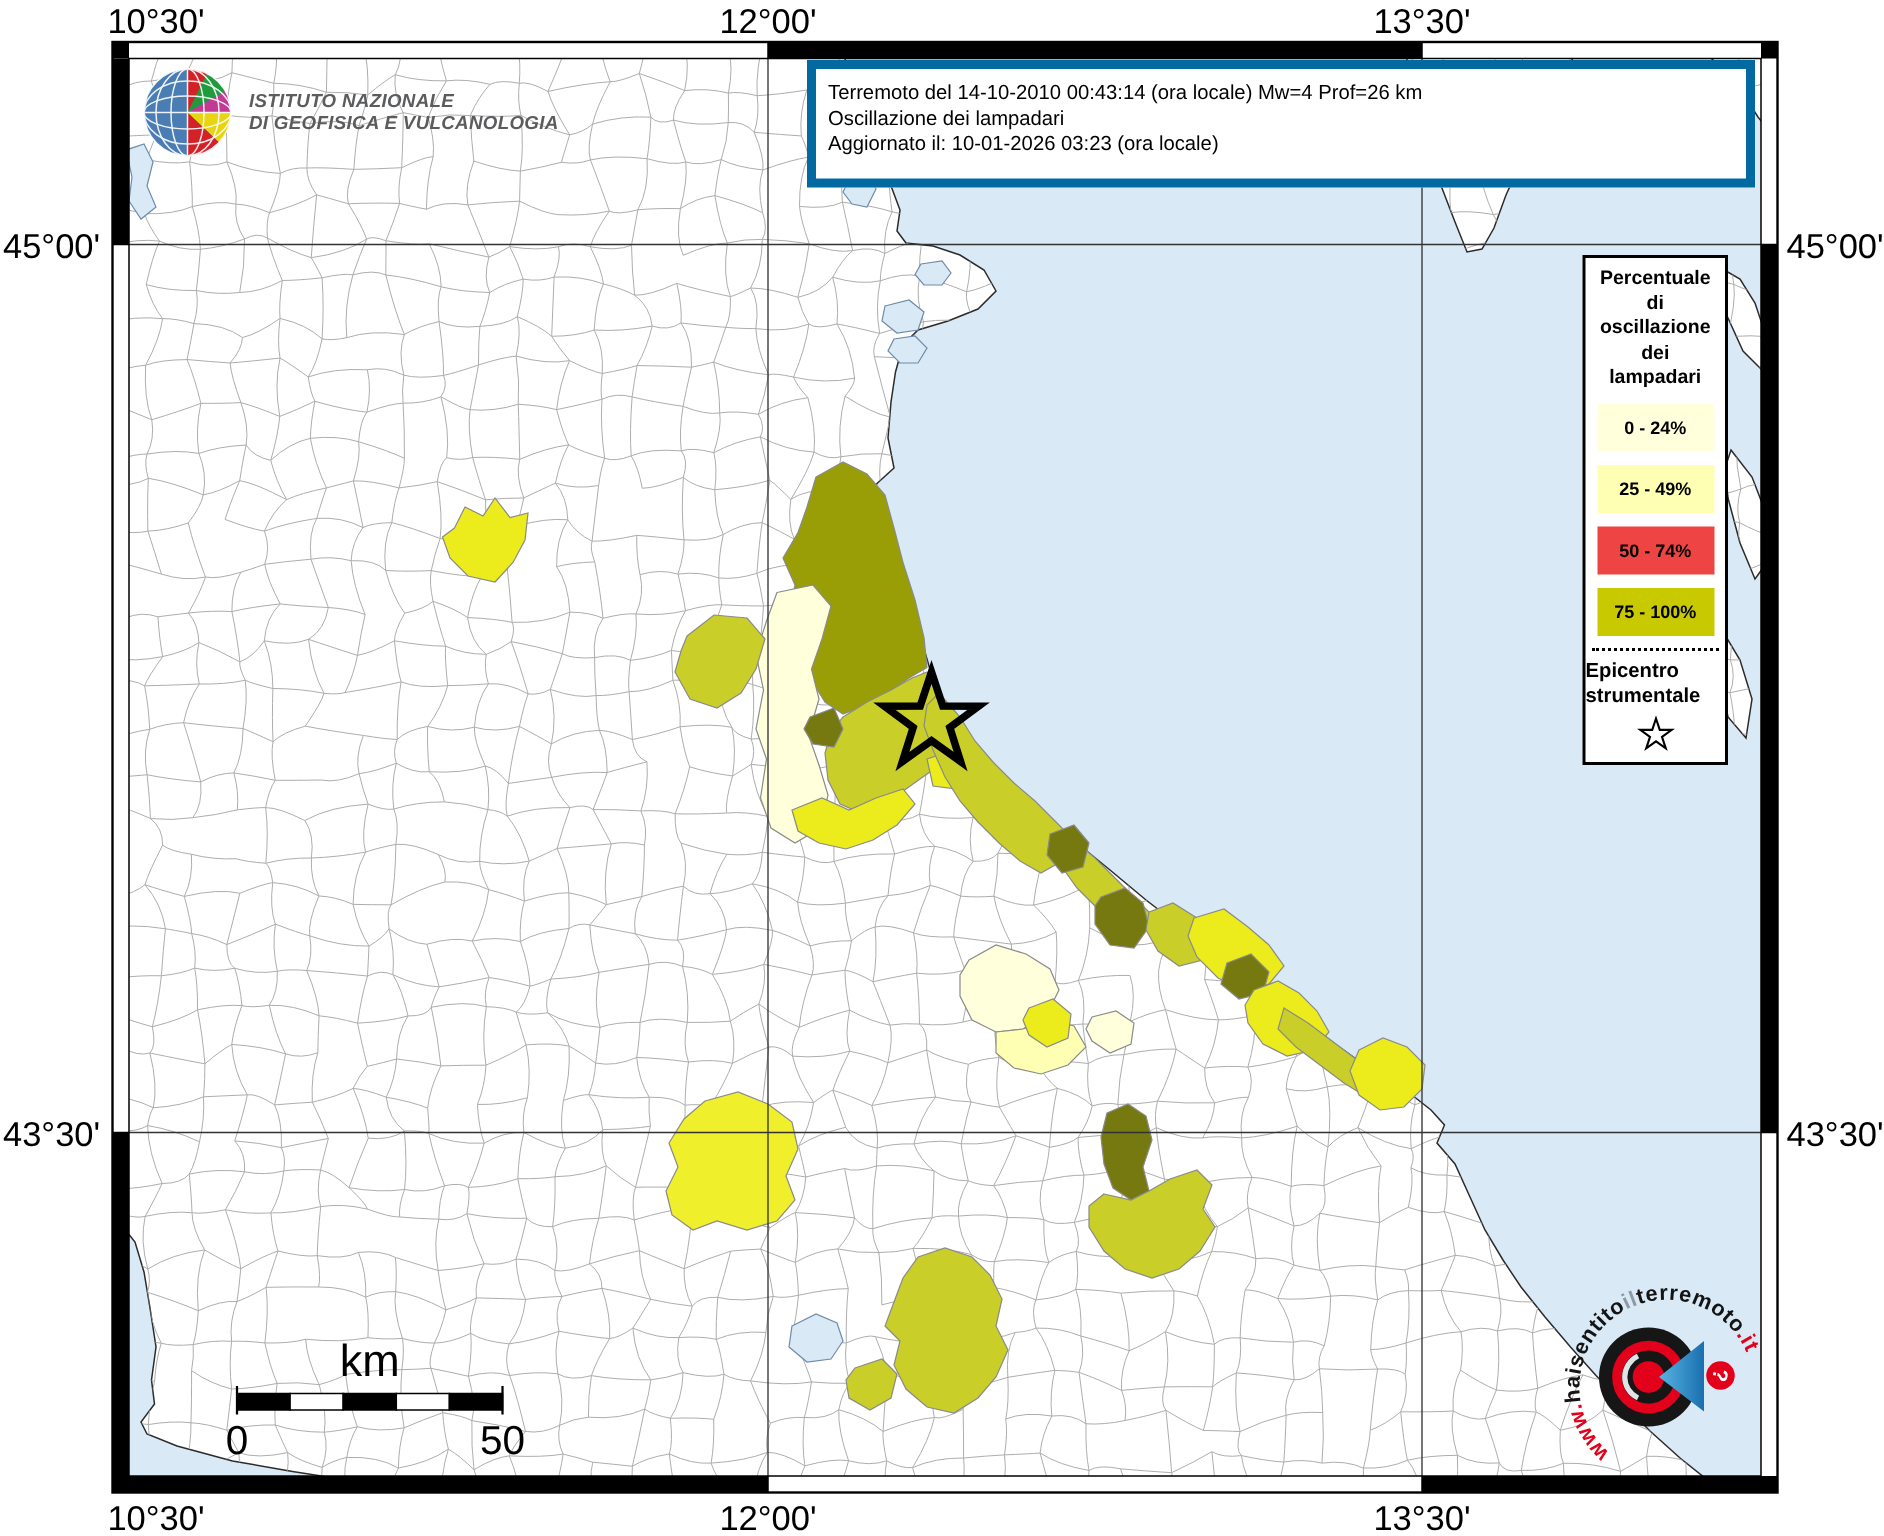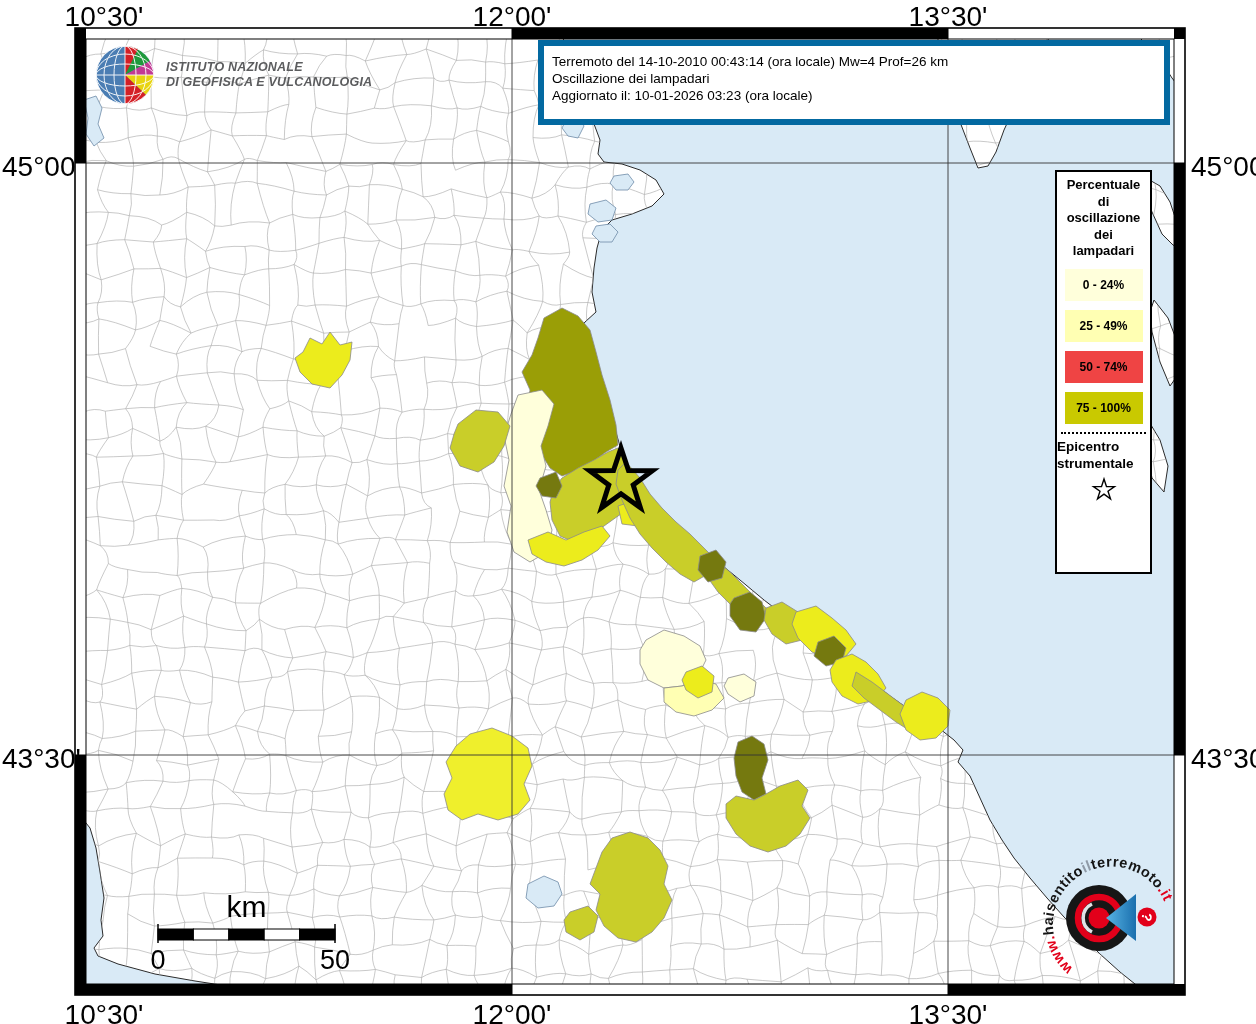--- a/index.html
+++ b/index.html
@@ -2,37 +2,37 @@
 <html><head>
 <meta charset="utf-8">
 <style>
   html,body{margin:0;padding:0;}
   body{
     width:1256px;height:1024px;position:relative;background:#ffffff;
     font-family:"Liberation Sans","DejaVu Sans",sans-serif;overflow:hidden;
   }
   
   .tick-label{
-    position:absolute;font-size:28px;color:#000;white-space:nowrap;
+    position:absolute;font-size:23px;color:#000;white-space:nowrap;
     transform:translateX(-50%);
   }
   .tick-label.side{transform:none;}
   
   #infobox{
     position:absolute;left:538px;top:40px;width:604px;height:59px;
     background:#fff;border:6px solid #0369a1;padding:7px 8px;
     font-size:13.5px;line-height:17px;color:#000;
   }
   
   #ingv{position:absolute;left:94px;top:44px;display:flex;align-items:center;}
   #ingv .ingv-text{margin-left:10px;color:#5b5c5e;font-size:12.5px;line-height:15px;
     font-weight:bold;letter-spacing:0.2px;font-style:italic;}
   
   #legend{
-    position:absolute;left:1055px;top:170px;width:97px;height:404px;
+    position:absolute;left:1055px;top:170px;width:97px;height:340px;
     background:#fff;border:2px solid #000;box-sizing:border-box;
   }
   #legend .lg-title{margin-top:5px;text-align:center;font-weight:bold;font-size:13px;line-height:16.5px;}
   #legend .lg-swatch{width:78px;height:32px;margin:9px auto 0 auto;
     display:flex;align-items:center;justify-content:center;
     font-weight:bold;font-size:12px;}
   #legend .lg-sep{border-top:2px dotted #000;margin:8px 4px 4px 4px;}
   #legend .lg-epi{text-align:left;font-weight:bold;font-size:13.5px;line-height:17px;}
   #legend .lg-star{display:block;margin:3px auto 0 auto;}
   svg text{font-family:"Liberation Sans","DejaVu Sans",sans-serif;}

